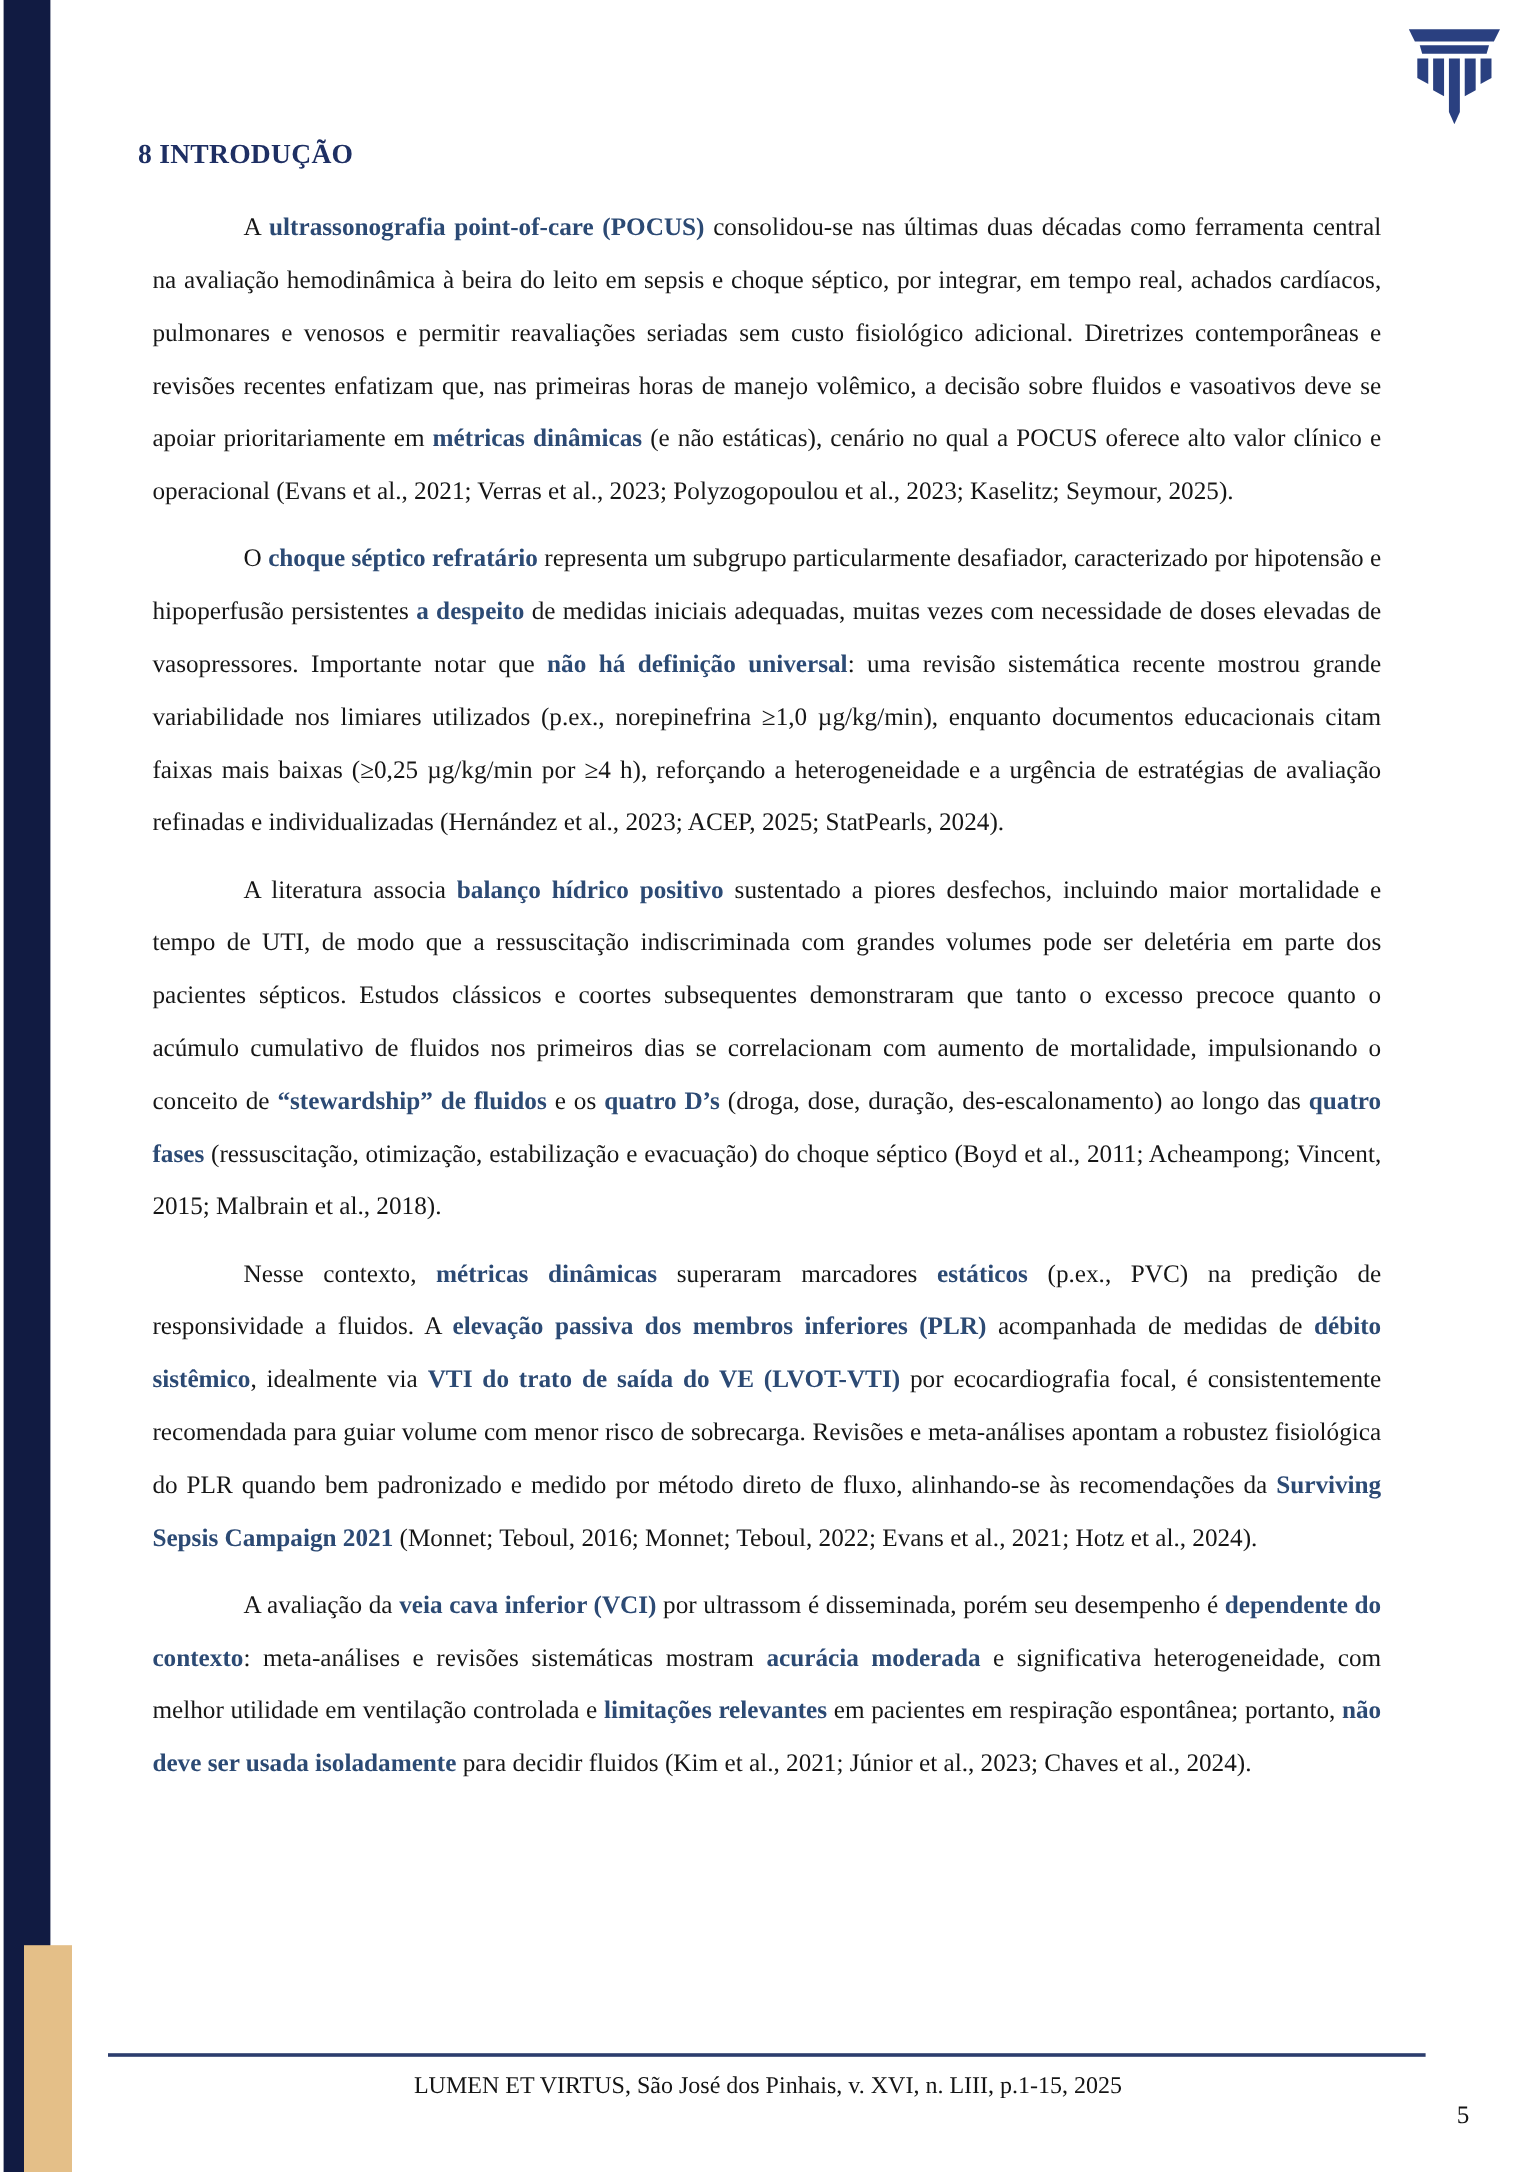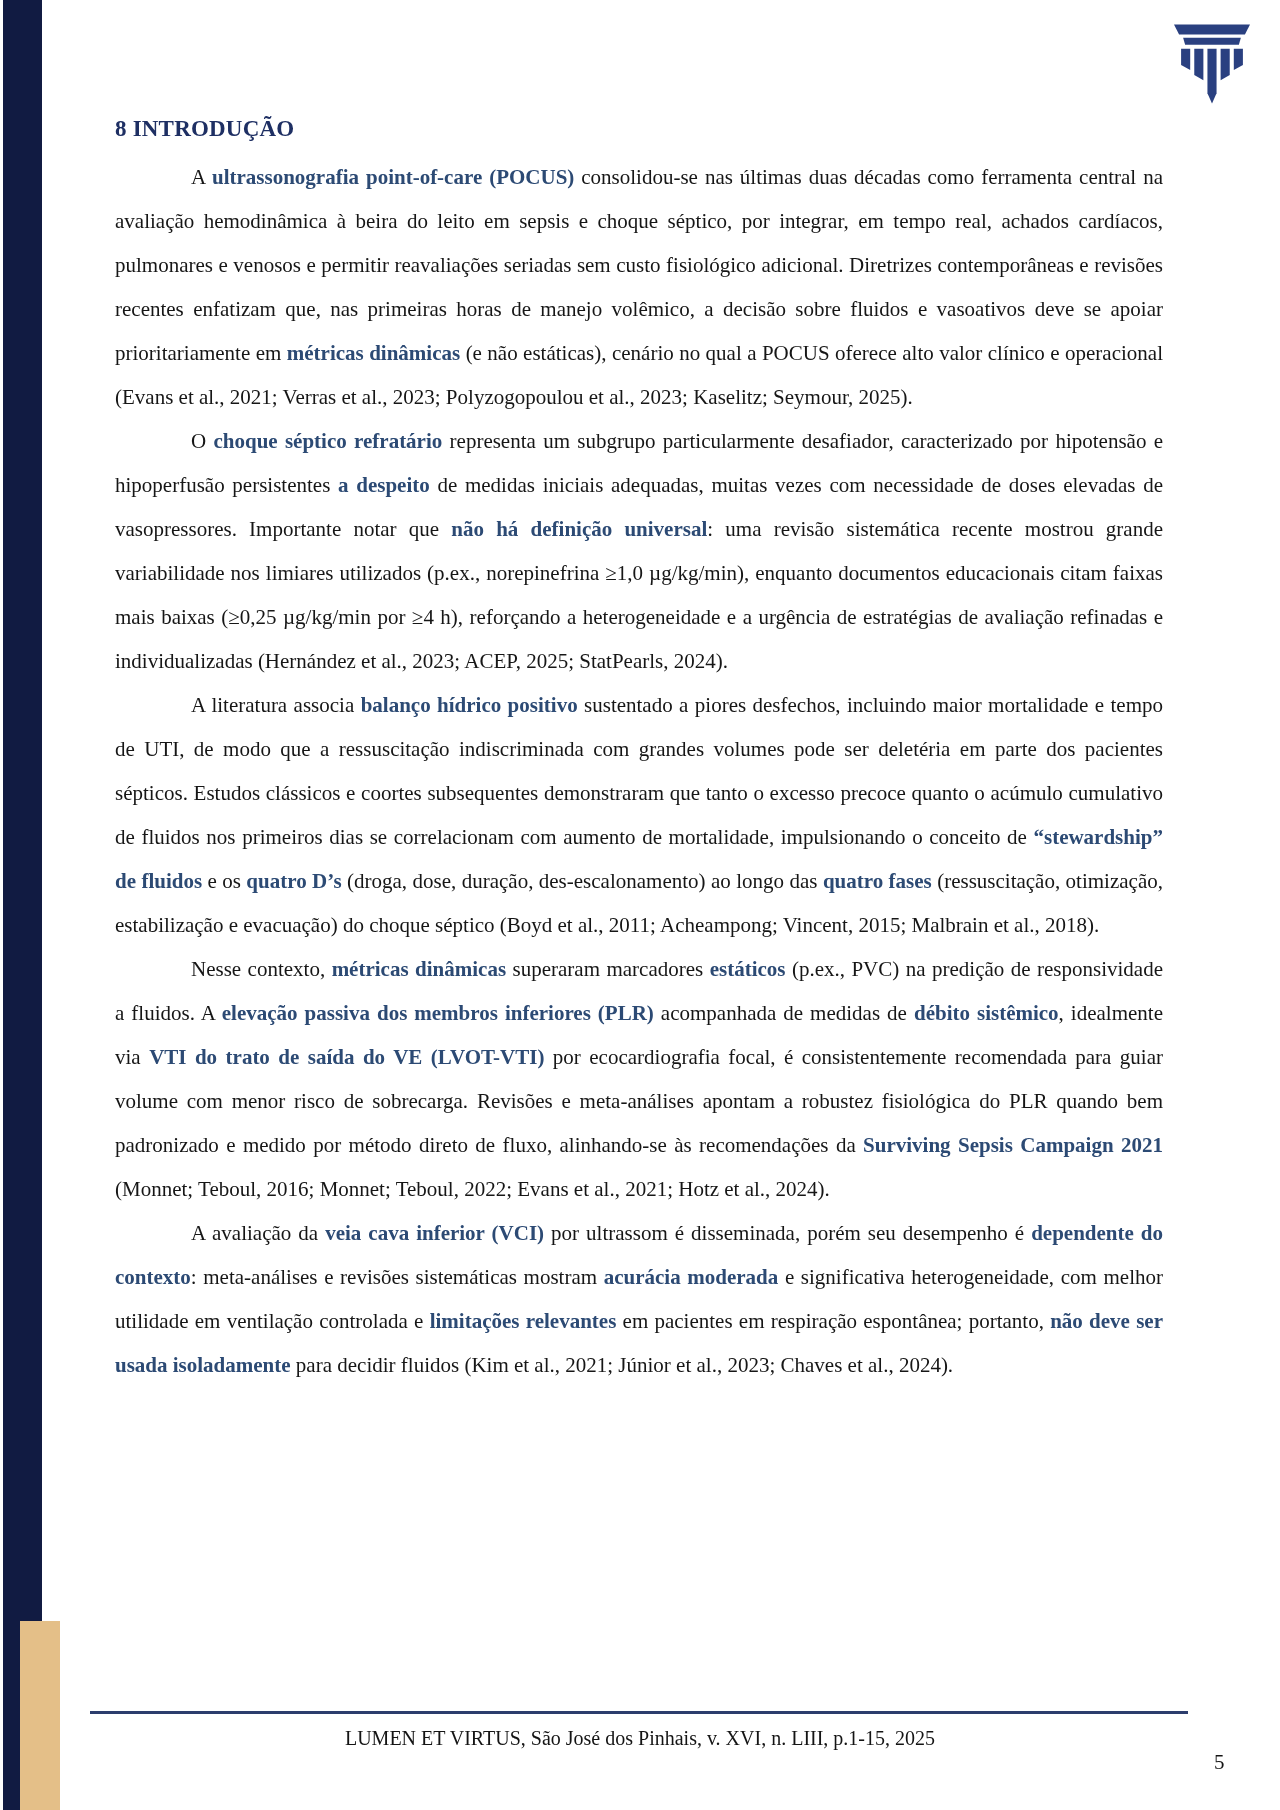--- a/index.html
+++ b/index.html
@@ -46,21 +46,21 @@
   .article-body {
     position: absolute; left: 115px; top: 155px;
     width: 1048px;
     font-size: 21px;
     line-height: 44px;
     text-align: justify;
     color: #161616;
   }
   .article-body p {
     text-indent: 76px;
-    margin: 0;
+    margin: 12px;
   }
   .hl {
     font-weight: bold;
     color: var(--hl-navy);
   }
   .footer-rule {
     position: absolute; left: 90px; top: 1711px;
     width: 1098px; height: 3px;
     background: var(--rule-navy);
   }

